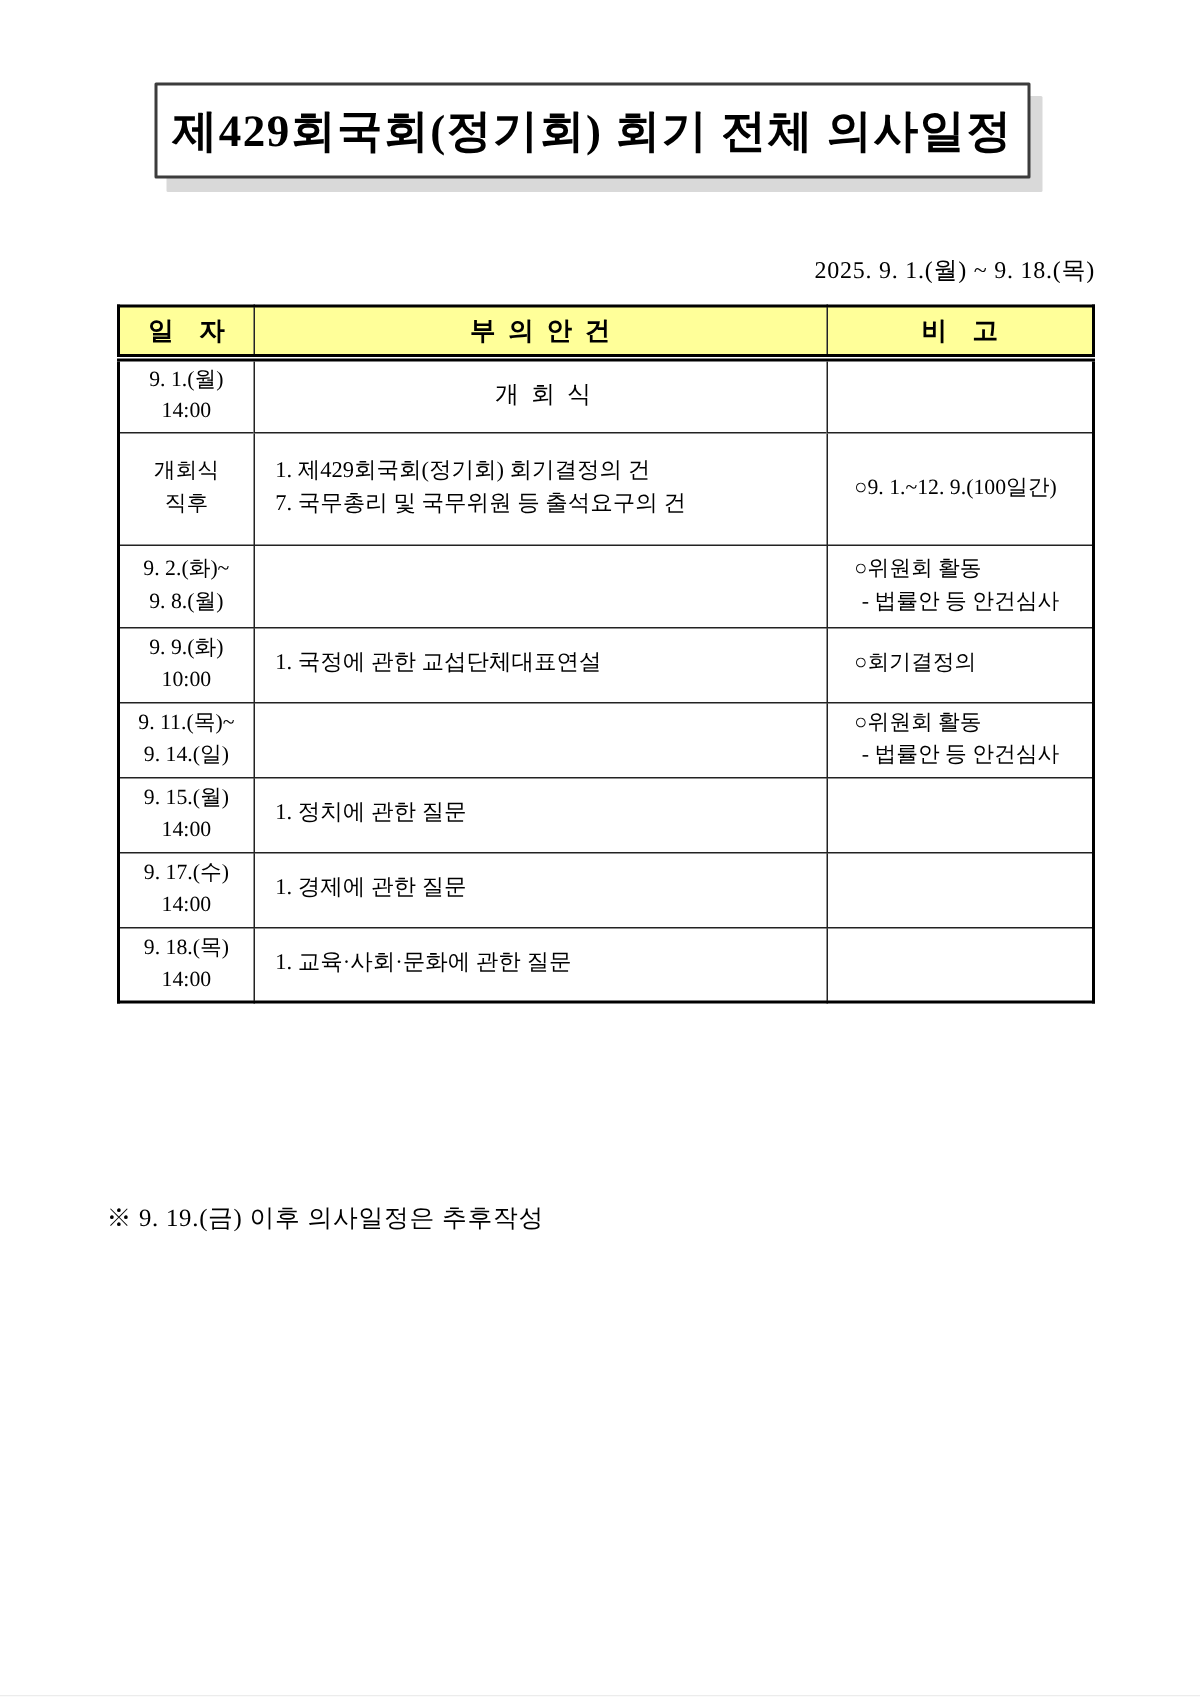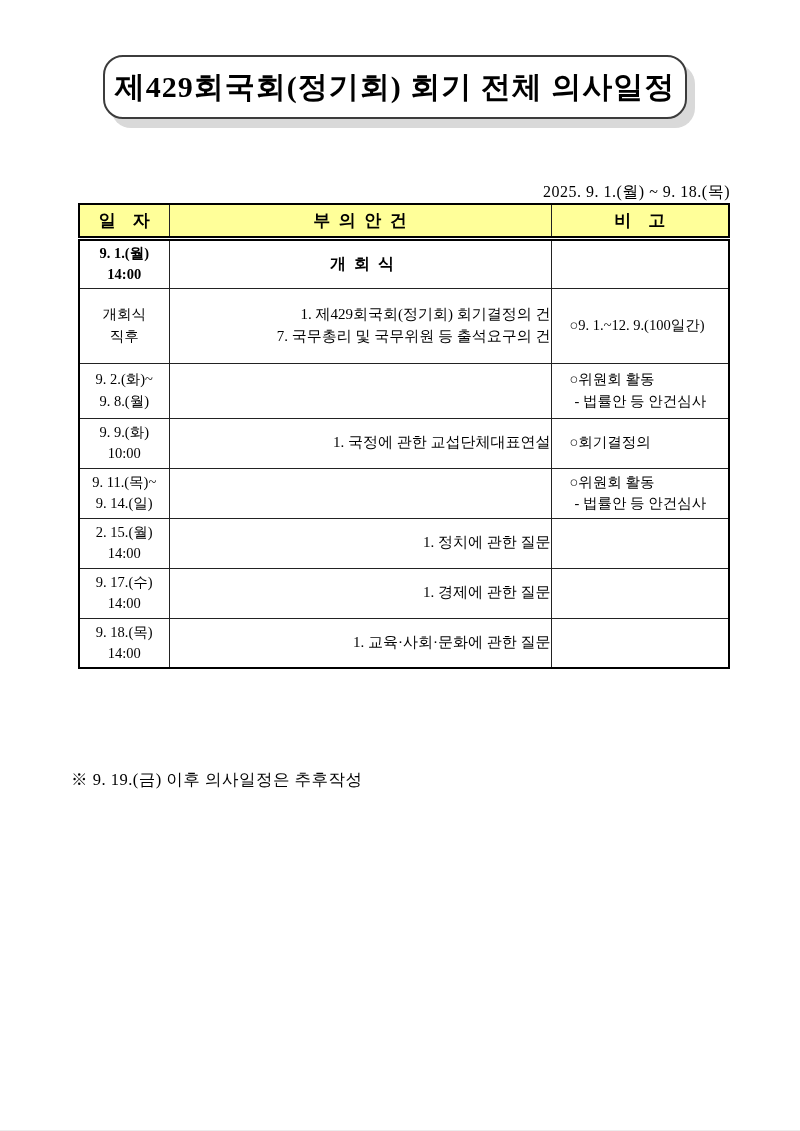--- a/index.html
+++ b/index.html
@@ -18,38 +18,38 @@
   }
 
   
   .title-box {
     position: absolute;
     left: 103px;
     top: 55px;
     width: 584px;
     height: 64px;
     border: 2px solid #3c3c3c;
-    border-radius: 20px;
+    border-radius: 1px;
     background: #ffffff;
     box-shadow: 8px 9px 0 0 var(--title-shadow, #d9d9d9);
     display: flex;
     align-items: center;
     justify-content: center;
   }
   .title-box .title {
     font-size: 30px;
     font-weight: bold;
     letter-spacing: 1px;
     white-space: pre;
   }
 
   
   .date-range {
     position: absolute;
-    top: 182px;
+    top: 170px;
     right: 70px;
     font-size: 16px;
     letter-spacing: 0.5px;
     white-space: pre;
   }
 
   
   table.schedule {
     position: absolute;
     left: 78px;
@@ -70,45 +70,45 @@
   thead th {
     background: var(--header-bg, #ffff99);
     border-bottom: 5px double #000;
     font-weight: bold;
     font-size: 17px;
     text-align: center;
     white-space: pre;
   }
 
   tbody tr { height: 50px; }
-  tbody tr:nth-child(1)  { height: 50px; font-weight: bold; }
+  tbody tr:nth-child(1)  { height: 50px; }
   tbody tr:nth-child(2)  { height: 75px; }
   tbody tr:nth-child(3)  { height: 55px; }
   tbody tr:nth-child(10) { height: 48px; margin-top: 20px; }
 
   
   tbody tr:nth-child(1) td { border-bottom: 1px dotted #666; }
 
   td .line { white-space: pre; line-height: 1.45; }
 
   td.date {
     text-align: center;
     font-size: 14.5px;
     line-height: 1.3;
   }
-  td.agenda { padding-left: 14px; text-align: right; }
+  td.agenda { padding-left: 14px; text-align: left; }
   tbody tr:nth-child(1) td.agenda { padding-left: 4px; text-align: center; font-size: 16px; }
   td.remarks { padding-left: 18px; text-align: left; font-size: 14.5px; }
   td.remarks .line.sub { padding-left: 5px; }
 
   
   .footnote {
     position: absolute;
     left: 71px;
-    top: 769px;
+    top: 801px;
     font-size: 16.5px;
     letter-spacing: 0.5px;
     white-space: pre;
   }
 </style>
 </head>
 <body>
 
 <div class="page">
 
@@ -184,21 +184,21 @@
             <div class="line">9. 14.(일)</div>
           </td>
           <td class="agenda"></td>
           <td class="remarks">
             <div class="line">○위원회 활동</div>
             <div class="line sub">- 법률안 등 안건심사</div>
           </td>
         </tr>
         <tr>
           <td class="date">
-            <div class="line">2. 15.(월)</div>
+            <div class="line">9. 15.(월)</div>
             <div class="line">14:00</div>
           </td>
           <td class="agenda">
             <div class="line">1. 정치에 관한 질문</div>
           </td>
           <td class="remarks"></td>
         </tr>
         <tr>
           <td class="date">
             <div class="line">9. 17.(수)</div>

